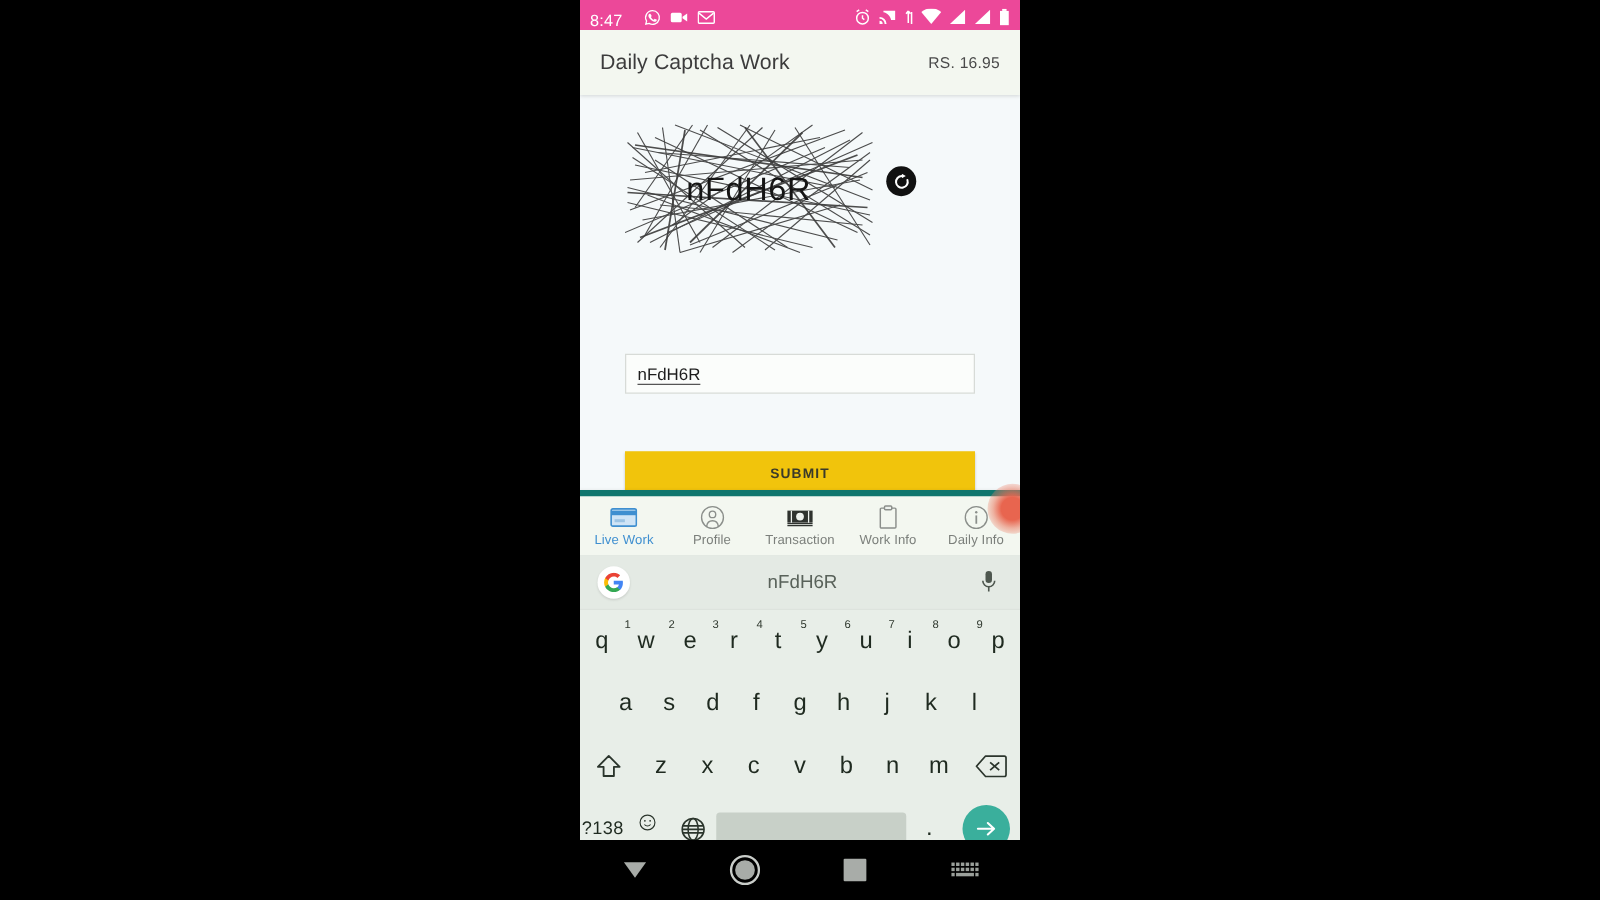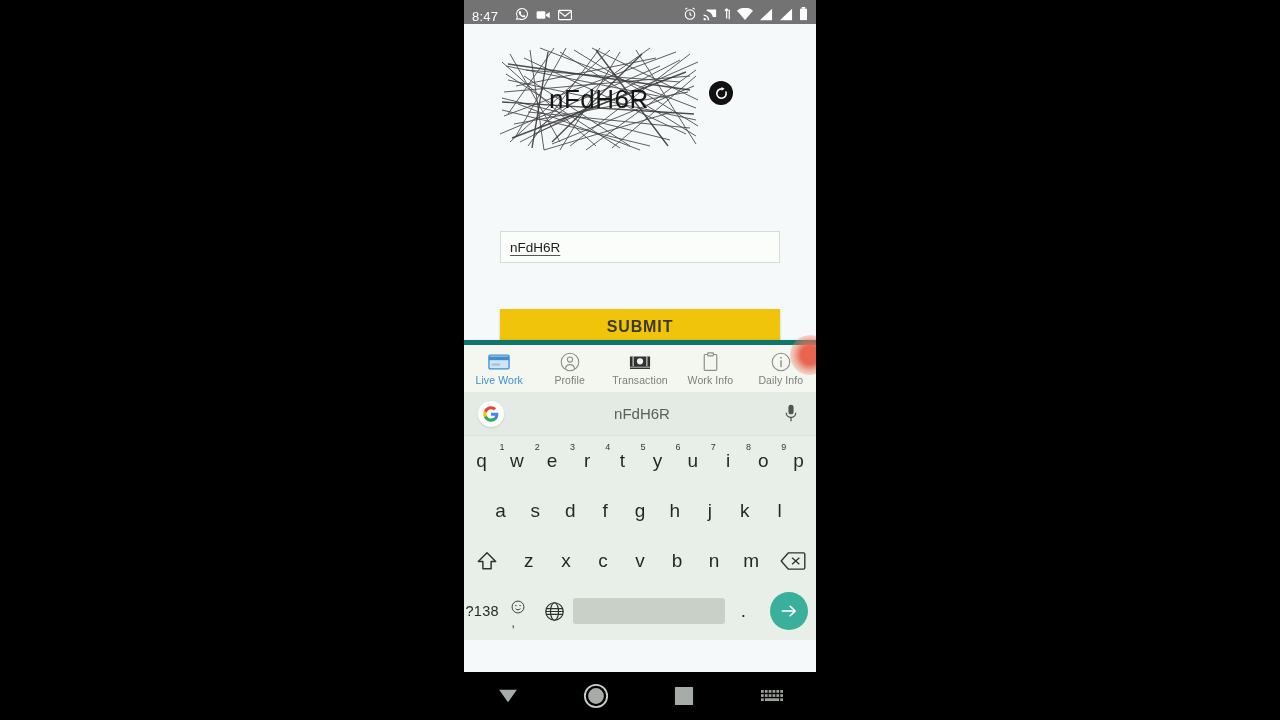--- a/index.html
+++ b/index.html
@@ -13,21 +13,21 @@
     position: absolute;
     left: 464px; top: 0;
     width: 352px; height: 720px;
     background: #000;
   }
 
   
   .statusbar {
     position: absolute; top: 0; left: 0;
     width: 352px; height: 24px;
-    background: #737373;
+    background: #ec4899;
     display: flex; align-items: center;
     padding: 16px 8px;
   }
   .sb-time {
     color: #fff; font-size: 13px; font-weight: 400;
     letter-spacing: .2px; margin-right: 10px;
   }
   .sb-left, .sb-right { display: flex; align-items: center; gap: 7px; }
   .sb-right { margin-left: auto; gap: 6px; }
   .sb-ico { display: block; }
@@ -101,21 +101,21 @@
     text-decoration-color: #555;
     text-underline-offset: 3px;
   }
 
   .submit-btn {
     position: absolute; left: 36px; top: 285px;
     width: 280px; height: 36px;
     background: #f1c40c;
     border: none;
     color: #3a3a2a;
-    font-size: 16px; font-weight: 600; letter-spacing: .9px;
+    font-size: 11px; font-weight: 600; letter-spacing: .9px;
     font-family: "Liberation Sans", sans-serif;
     box-shadow: 0 1px 2px rgba(0,0,0,.22);
     cursor: pointer;
   }
 
   .fab-bubble {
     position: absolute; right: -14px; top: 311px;
     width: 40px; height: 40px; border-radius: 50%;
     background: radial-gradient(circle at 50% 50%, #e8654f 0%, #e8654f 32%, rgba(234,120,95,.55) 55%, rgba(240,160,140,.18) 78%, rgba(255,255,255,0) 100%);
     z-index: 6;
@@ -281,20 +281,24 @@
         <svg width="9" height="14" viewBox="0 0 10 16">
             <rect x="3" y="0" width="4" height="2" fill="#fff"></rect>
             <rect x="1" y="2" width="8" height="13" fill="#fff"></rect>
           </svg>
       </span>
     </div>
   </div>
 
   <div class="app">
 
+    <div class="appbar">
+      <span class="appbar-title">Daily Captcha Work</span>
+      <span class="appbar-balance">RS. 16.95</span>
+    </div>
 
     <div class="content">
 
       <div class="captcha-row">
         <svg class="captcha-img" viewBox="0 0 200 110" preserveAspectRatio="none">
           <rect width="200" height="110" fill="#f5f9fa"></rect>
           <g stroke="#2e2e2e" stroke-width="0.9" fill="none" opacity="0.85">
             <path d="M6 20 L168 52"></path>
               <path d="M10 8 L60 96"></path>
               <path d="M4 46 L190 30"></path>

